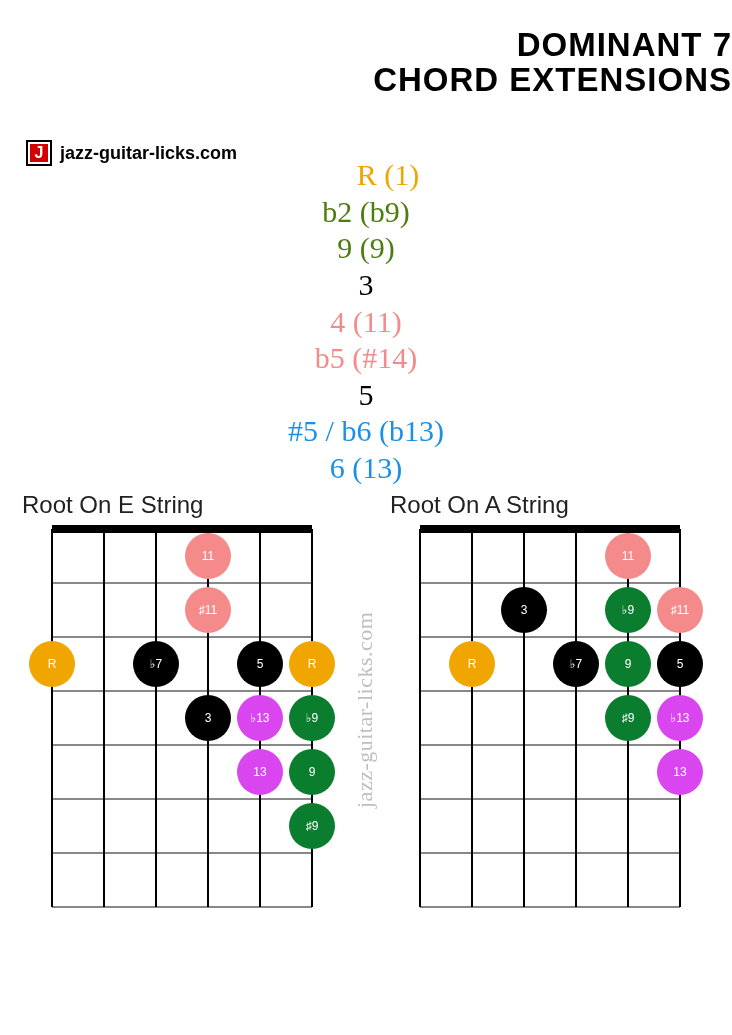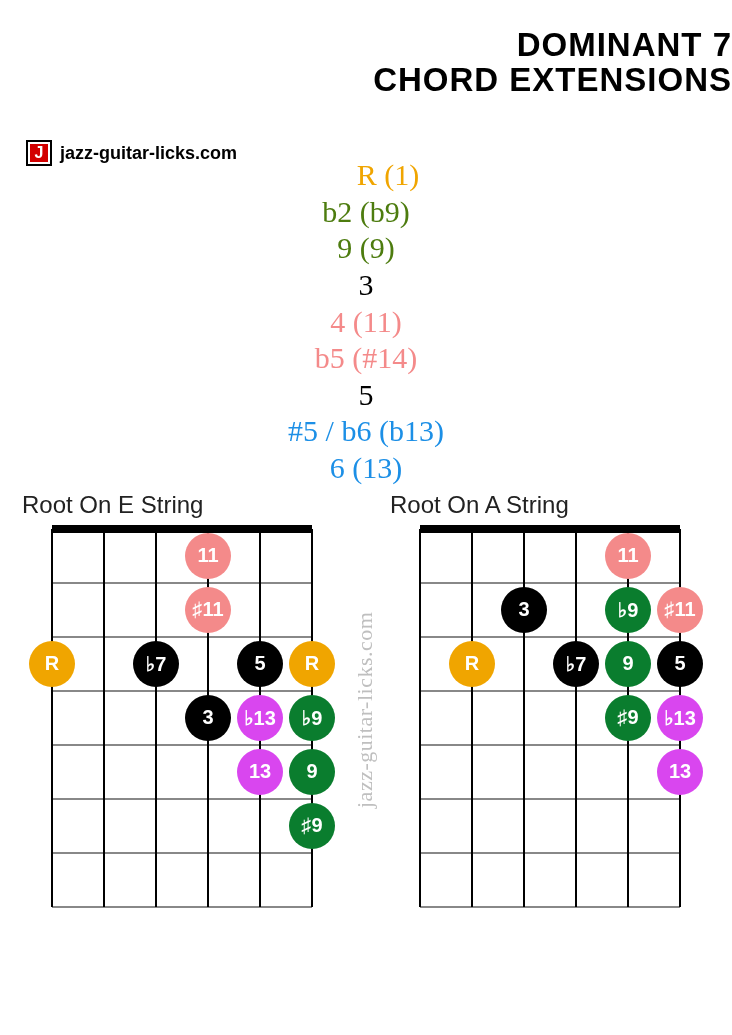--- a/index.html
+++ b/index.html
@@ -76,22 +76,22 @@
     height: 388px;
   }
   .fretboard svg { position:absolute; top:0; left:0; }
   .note {
     position: absolute;
     width: 46px; height: 46px;
     border-radius: 50%;
     display: flex; align-items:center; justify-content:center;
     color: #fff;
     font-family: Arial, Helvetica, sans-serif;
-    font-weight: 700;
-    font-size: 20px;
+    font-weight: 400;
+    font-size: 12px;
     transform: translate(-50%, -50%);
   }
   .n-orange { background:#f0a500; }
   .n-green  { background:#0a7d2e; }
   .n-black  { background:#000; }
   .n-pink   { background:#f48a8a; }
   .n-blue   { background:#d946ef; }
 
   .watermark {
     position:absolute;

